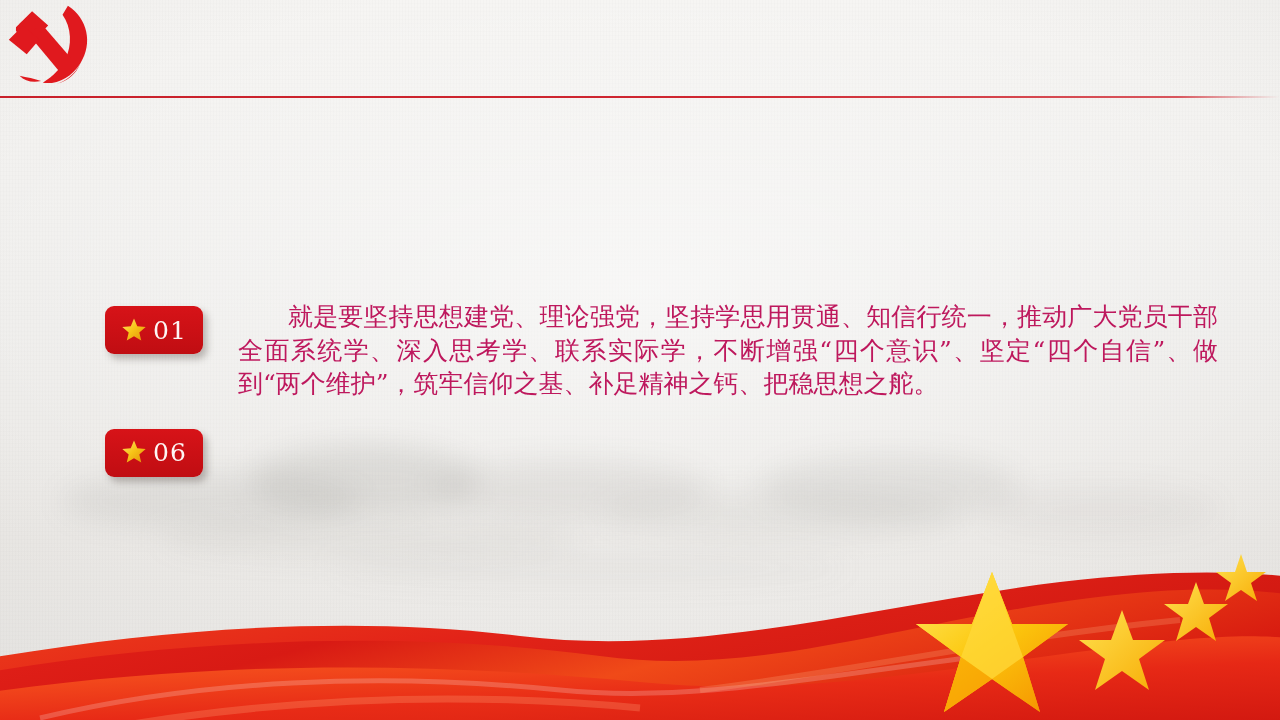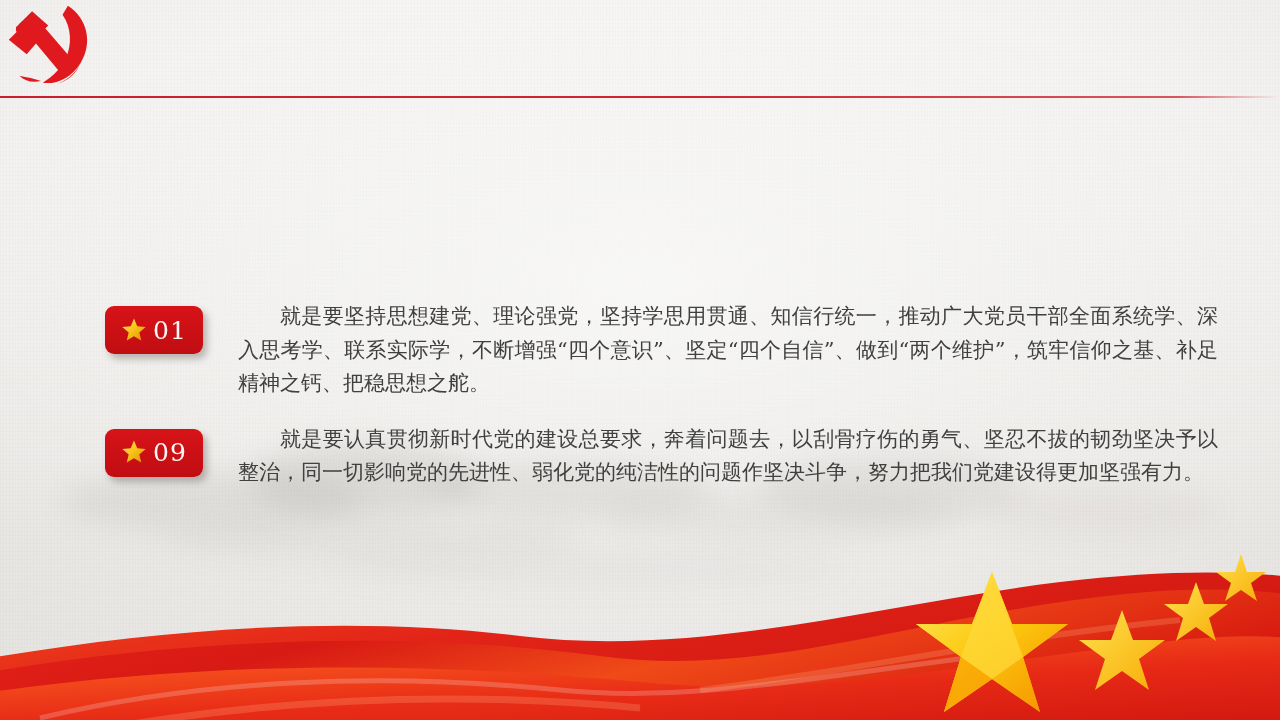--- a/index.html
+++ b/index.html
@@ -85,23 +85,23 @@
   }
   .badge .star-ico { display:block; width:26px; height:26px; margin-top:-1px; }
   .badge .num {
     color:#fdf6f4;
     font-family:"DejaVu Serif","Liberation Serif",serif;
     font-size:25px; font-weight:400; letter-spacing:1px;
   }
 
   .para {
     margin-left:238px; margin-right:62px;
-    color:#404040;
+    color:#be185d;
     font-family:"DejaVu Serif","Liberation Serif",serif;
-    font-size:21px;
+    font-size:25px;
     line-height:33.5px;
     text-indent:2em;
     text-align:justify;
     text-justify:inter-ideograph;
     position:relative; z-index:3;
   }
 
   
   .bottom-deco {
     position:absolute; left:0; bottom:0; width:1280px; height:180px;
@@ -166,23 +166,22 @@
         <span class="num">01</span>
       </div>
       <p class="para">就是要坚持思想建党、理论强党，坚持学思用贯通、知信行统一，推动广大党员干部全面系统学、深入思考学、联系实际学，不断增强“四个意识”、坚定“四个自信”、做到“两个维护”，筑牢信仰之基、补足精神之钙、把稳思想之舵。</p>
     </div>
 
     <div class="row">
       <div class="badge" style="top:6px;">
         <svg class="star-ico" viewBox="0 0 24 24" aria-hidden="true">
           <polygon points="12,1.4 15.0,8.6 22.8,9.2 16.9,14.2 18.7,21.8 12,17.7 5.3,21.8 7.1,14.2 1.2,9.2 9.0,8.6" fill="url(#g1)"></polygon>
         </svg>
-        <span class="num">09</span>
+        <span class="num">06</span>
       </div>
-      <p class="para">就是要认真贯彻新时代党的建设总要求，奔着问题去，以刮骨疗伤的勇气、坚忍不拔的韧劲坚决予以整治，同一切影响党的先进性、弱化党的纯洁性的问题作坚决斗争，努力把我们党建设得更加坚强有力。</p>
     </div>
 
   </div>
 
   <div class="bottom-deco">
     <svg width="1280" height="180" viewBox="0 0 1280 180" aria-hidden="true">
       <defs>
         <linearGradient id="rib1" x1="0" y1="0" x2="1" y2="0.4">
           <stop offset="0%" stop-color="#e8241b"></stop>
           <stop offset="35%" stop-color="#d81a14"></stop>

